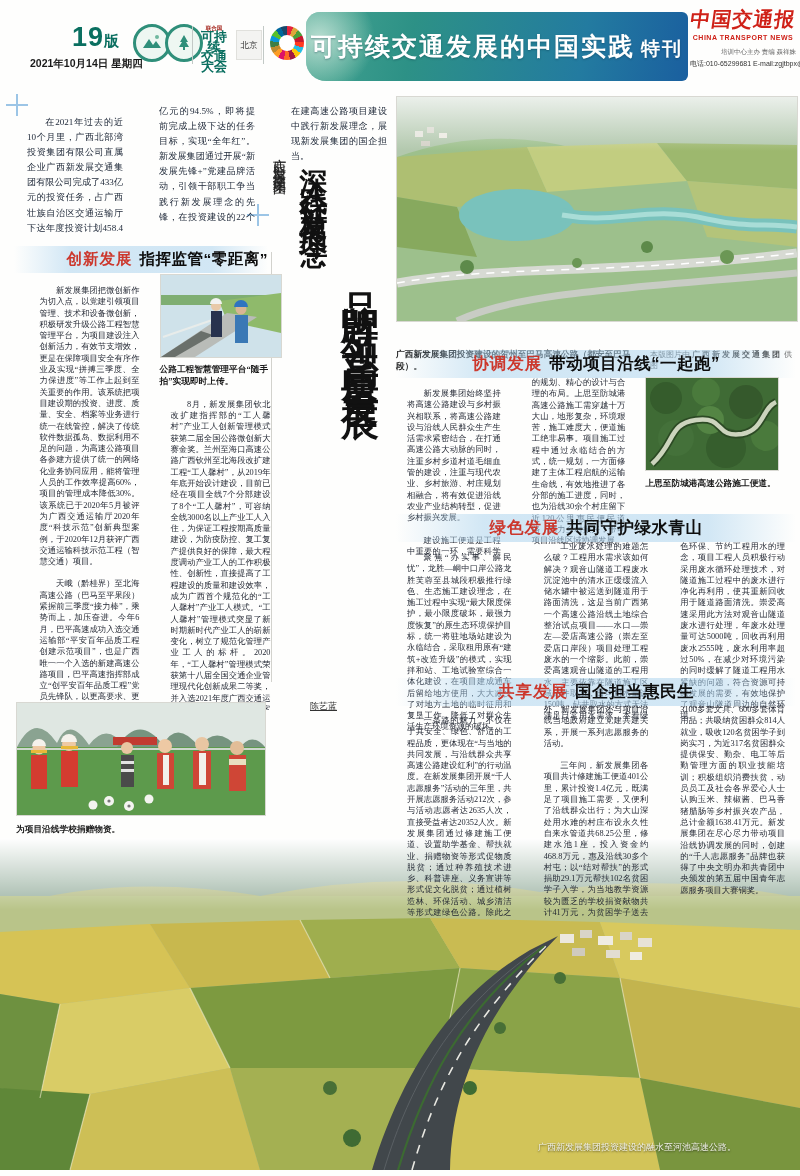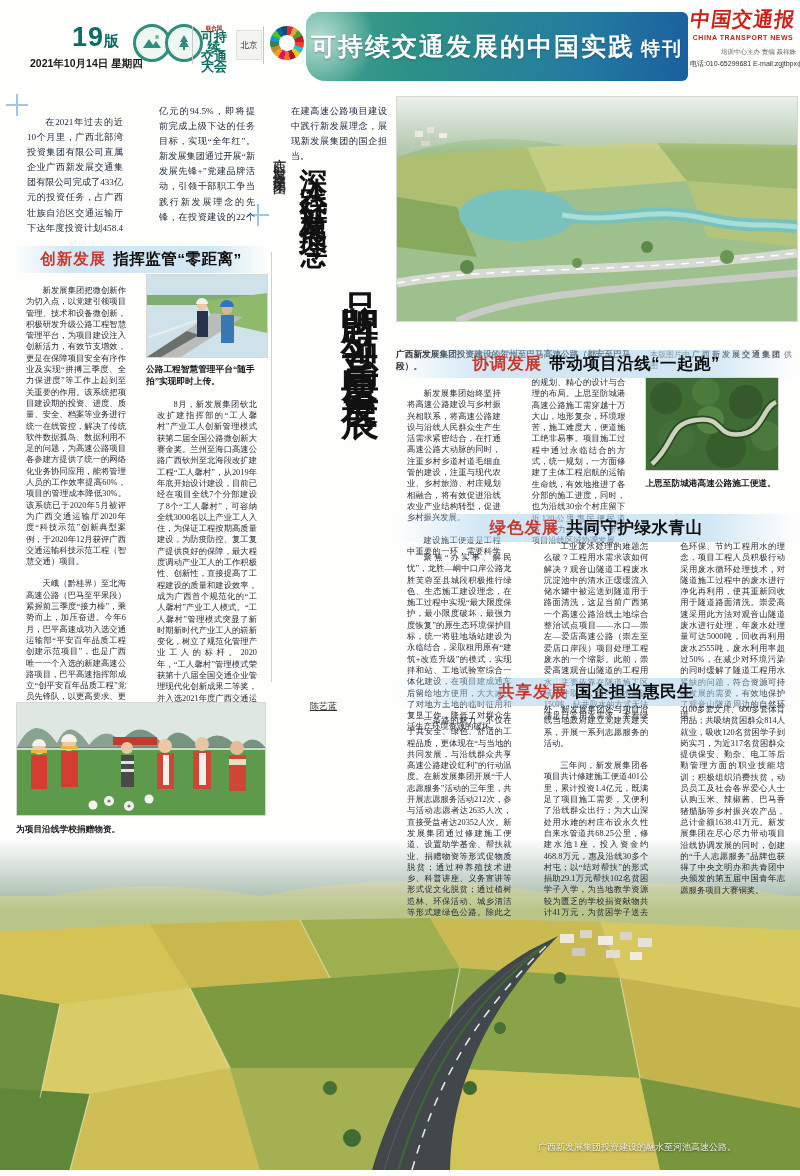--- a/index.html
+++ b/index.html
@@ -54,23 +54,23 @@
   
   .lead{position:absolute;left:16px;top:104px;width:250px;height:134px;column-count:2;column-gap:14px;
         font-size:9.1px;line-height:15.1px;color:#202a3a;}
   
   .shead{display:flex;align-items:baseline;justify-content:center;gap:7px;padding:3px 0;
          background:linear-gradient(90deg,rgba(173,212,238,0) 0%,rgba(173,212,238,.55) 22%,rgba(173,212,238,.55) 78%,rgba(173,212,238,0) 100%);
          font-family:"Liberation Sans","DejaVu Sans",sans-serif;}
   .stag{color:#cc372c;font-weight:bold;font-size:16.5px;letter-spacing:1px;}
   .sttl{color:#0d0d0d;font-weight:bold;font-size:16.5px;letter-spacing:.5px;}
   
-  .innov-head{position:absolute;left:14px;top:246px;width:254px;}
+  .innov-head{position:absolute;left:14px;top:246px;width:254px;justify-content:flex-end;}
   .innov-head .stag,.innov-head .sttl{font-size:15.5px;}
-  .innov{position:absolute;left:15px;top:274px;width:254px;display:flex;gap:9px;height:436px;overflow:hidden;}
+  .innov{position:absolute;left:28px;top:274px;width:254px;display:flex;gap:9px;height:436px;overflow:hidden;justify-content:center;}
   .innov .col{width:122px;}
   .photo-frame{border:1px solid #d8d8d2;}
   .vrule{position:absolute;left:271px;top:252px;width:1px;height:430px;background:#d2d2cd;}
   
   .vtxt{position:absolute;writing-mode:vertical-rl;color:#111;font-family:"Liberation Sans","DejaVu Sans",sans-serif;}
   .h-main{left:334px;top:262px;font-size:38px;font-weight:bold;letter-spacing:14px;}
   .h-deck{left:294px;top:146px;font-size:28px;font-weight:bold;letter-spacing:9px;}
   .h-kicker{left:270px;top:148px;font-size:13.5px;font-weight:500;letter-spacing:3px;color:#222;}
   
   .toppic{position:absolute;left:396px;top:96px;width:400px;height:224px;}

